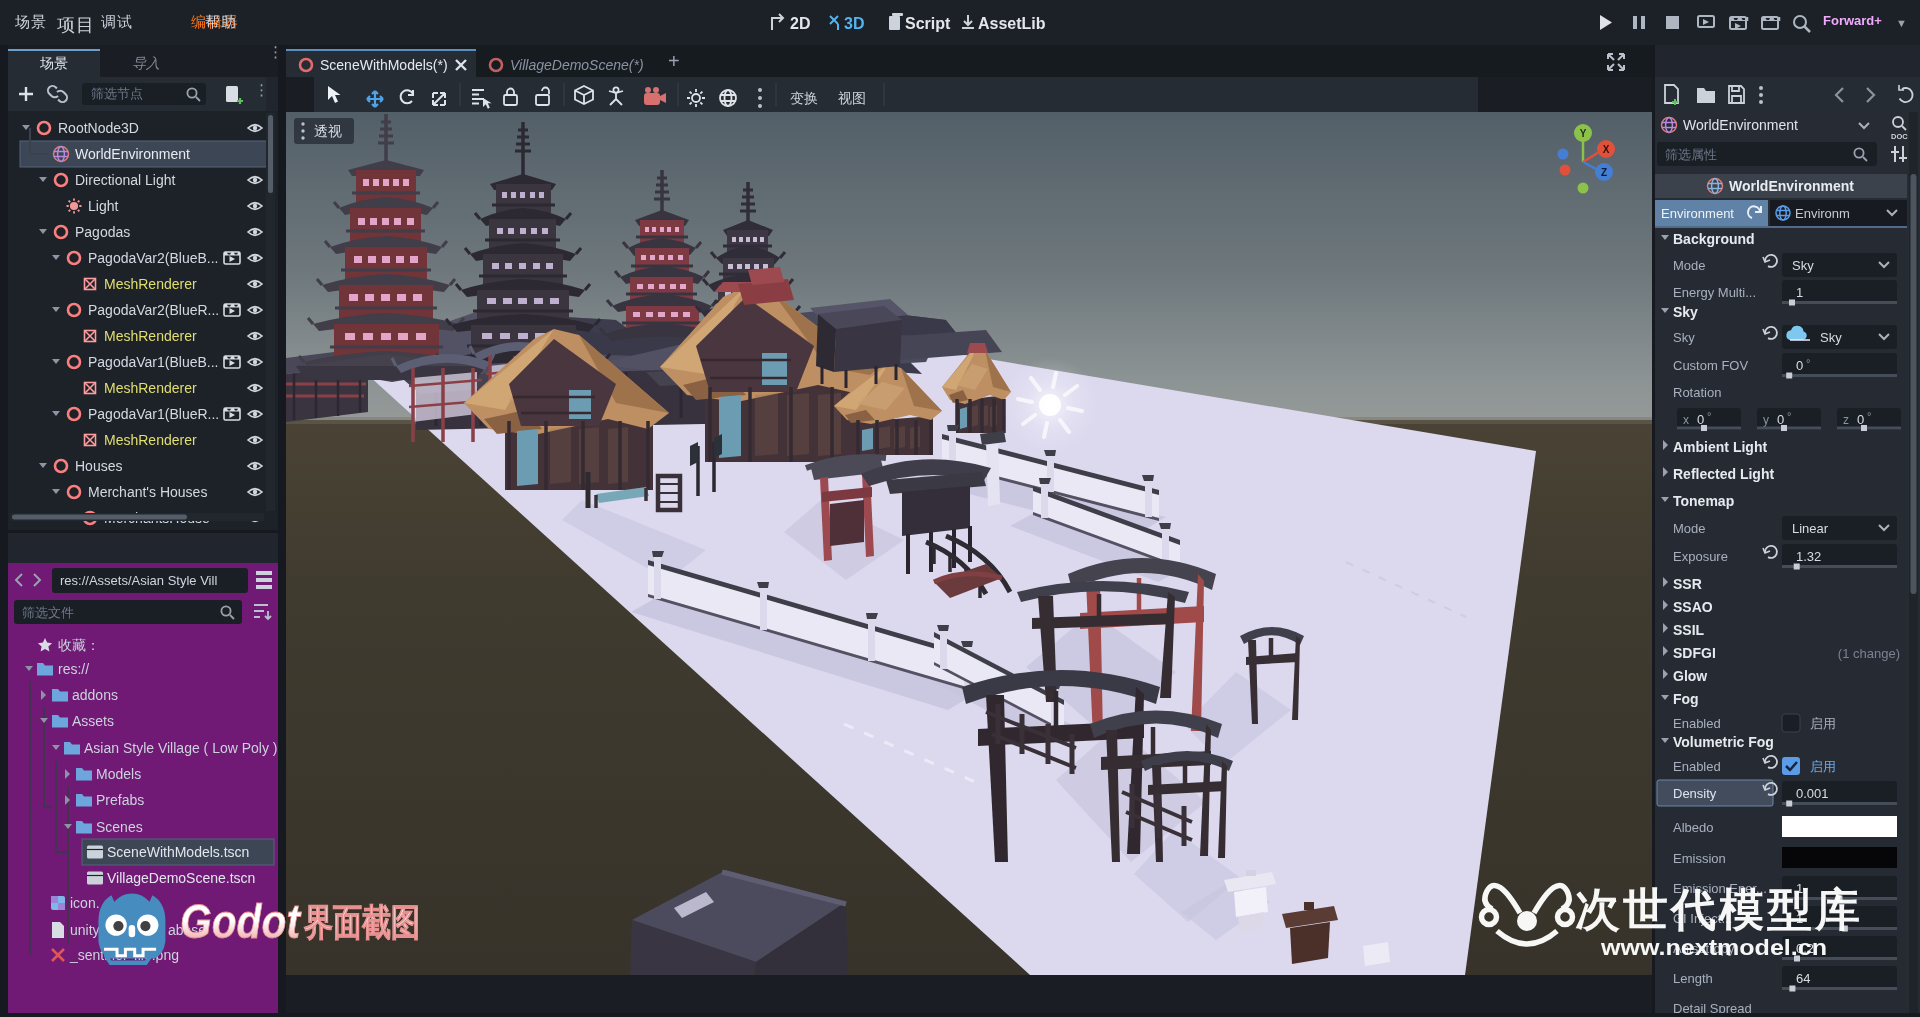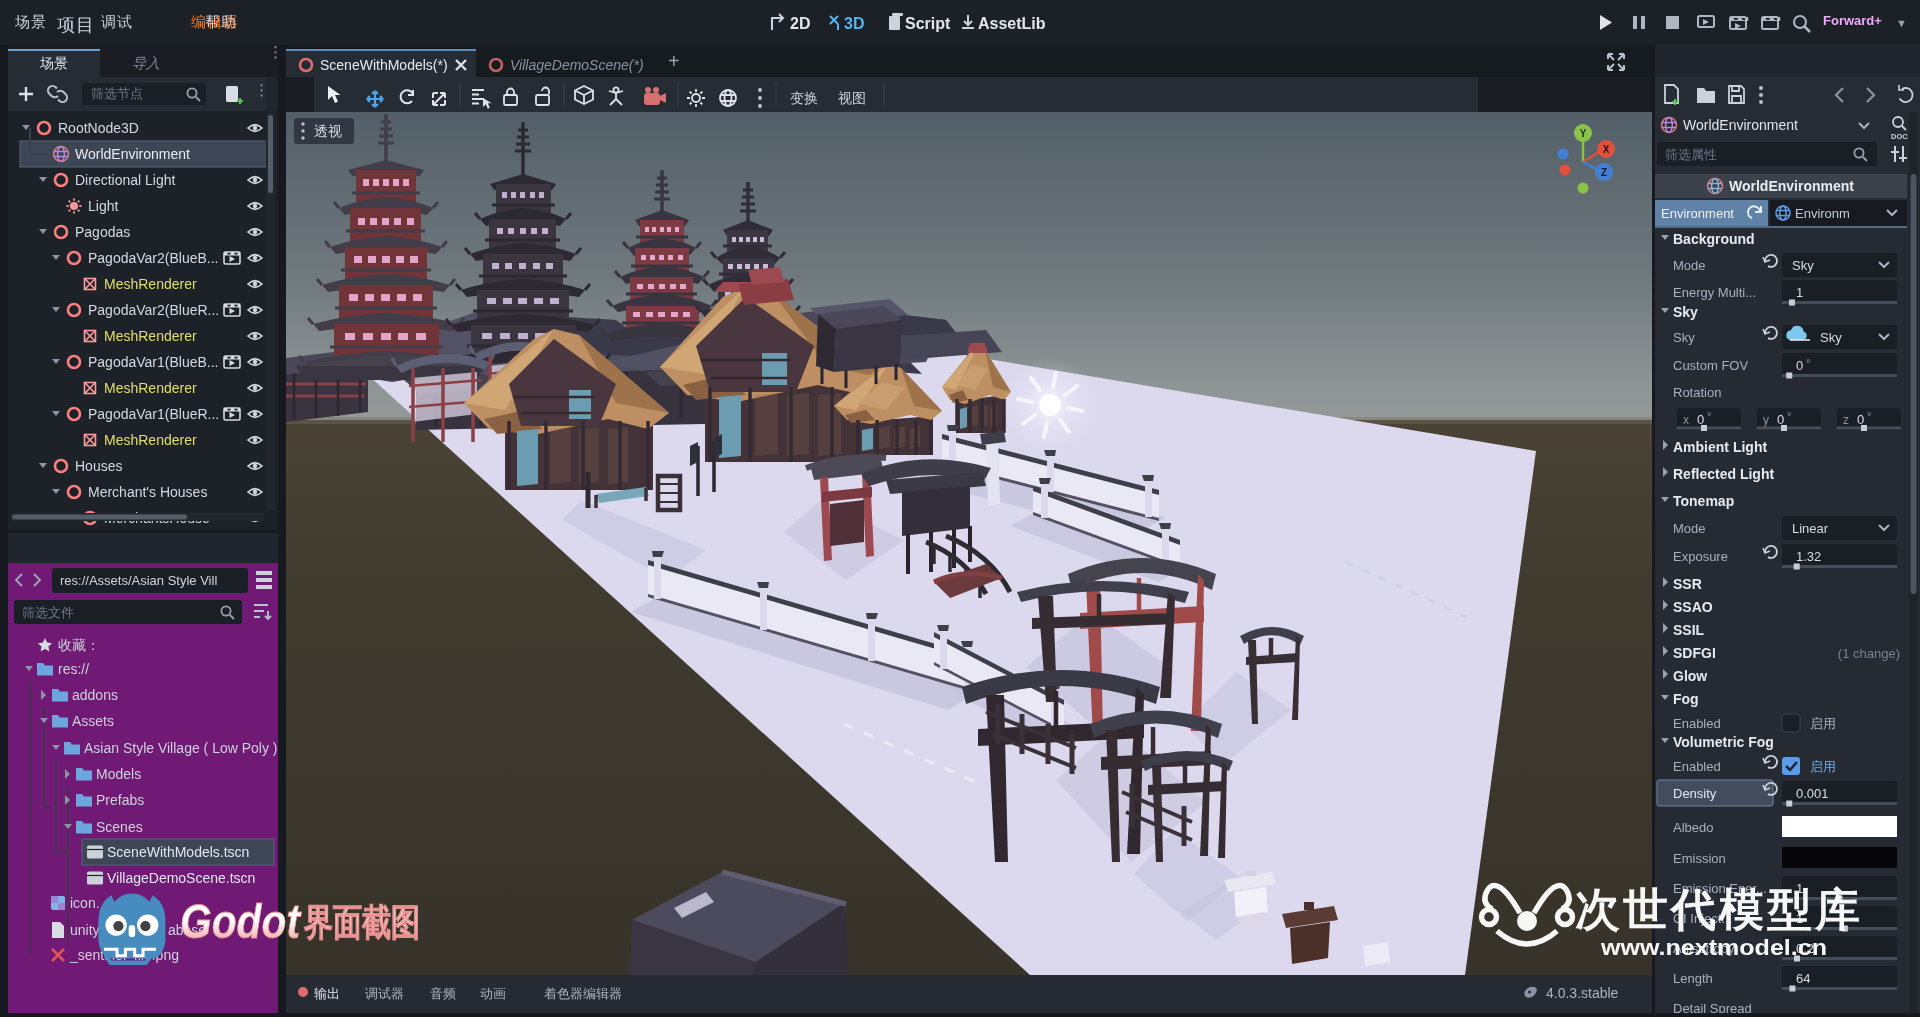--- a/index.html
+++ b/index.html
@@ -883,32 +883,20 @@
 </g>
 <rect x="8" y="6" width="60" height="26" rx="3" fill="#2a303a" opacity="0.85"></rect>
 <g fill="#b9c1cc">
           <circle cx="17" cy="12" r="1.7"></circle>
           <circle cx="17" cy="19" r="1.7"></circle>
           <circle cx="17" cy="26" r="1.7"></circle>
         </g>
 <text x="28" y="24" font-size="14" fill="#d5dae2" font-family="Liberation Sans">透视</text>
 </svg>
   </div>
-  <div class="abs" style="left:0;top:930px;width:1366px;height:38px;background:#262b33;" id="bottombar">
-    <div class="abs" style="left:12px;top:10px;width:10px;height:10px;border-radius:50%;background:#e06c6c;margin-top:2px;"></div>
-    <div class="abs" style="left:28px;top:10px;font-size:13px;color:#dde2e9;">输出</div>
-    <div class="abs" style="left:79px;top:10px;font-size:13px;color:#aab2bf;">调试器</div>
-    <div class="abs" style="left:144px;top:10px;font-size:13px;color:#aab2bf;">音频</div>
-    <div class="abs" style="left:194px;top:10px;font-size:13px;color:#aab2bf;">动画</div>
-    <div class="abs" style="left:258px;top:10px;font-size:13px;color:#aab2bf;">着色器编辑器</div>
-    <svg class="abs" style="left:1236px;top:9px;" width="18" height="18" viewBox="0 0 18 18">
-        <path d="M3 12 q-2 -5 3 -8 q6 -3 9 1 q-1 6 -5 8 q-5 2 -7 -1 z M6 8 a1.5 1.5 0 1 0 3 0 a1.5 1.5 0 1 0 -3 0" fill="#8a93a3"></path>
-      </svg>
-    <div class="abs" style="left:1260px;top:10px;font-size:14px;color:#aab2bf;">4.0.3.stable</div>
-  </div>
 </div>
 
 <div class="panel" style="left:1655px;top:45px;width:265px;height:968px;background:#21262e;">
   <div class="abs" style="left:0;top:32px;width:265px;height:35px;background:#262c34;" id="insptoolbar"><svg width="265" height="35" viewBox="0 0 265 35">
 <g stroke="#ccd2da" stroke-width="1.8" fill="none">
  <path d="M10 8 h9 l4 4 v14 h-13 z"></path>
           <path d="M20 22 v6 m-3 -3 h6" stroke="#5bc25b" stroke-width="2"></path>
  <path d="M42 11 h7 l2 3 h9 v12 h-18 z" fill="#ccd2da" stroke="none"></path>
  <path d="M74 9 h12 l3 3 v14 h-15 z M77 9 v5 h7 v-5 M77 26 v-7 h9 v7" fill="none"></path>
 </g>

